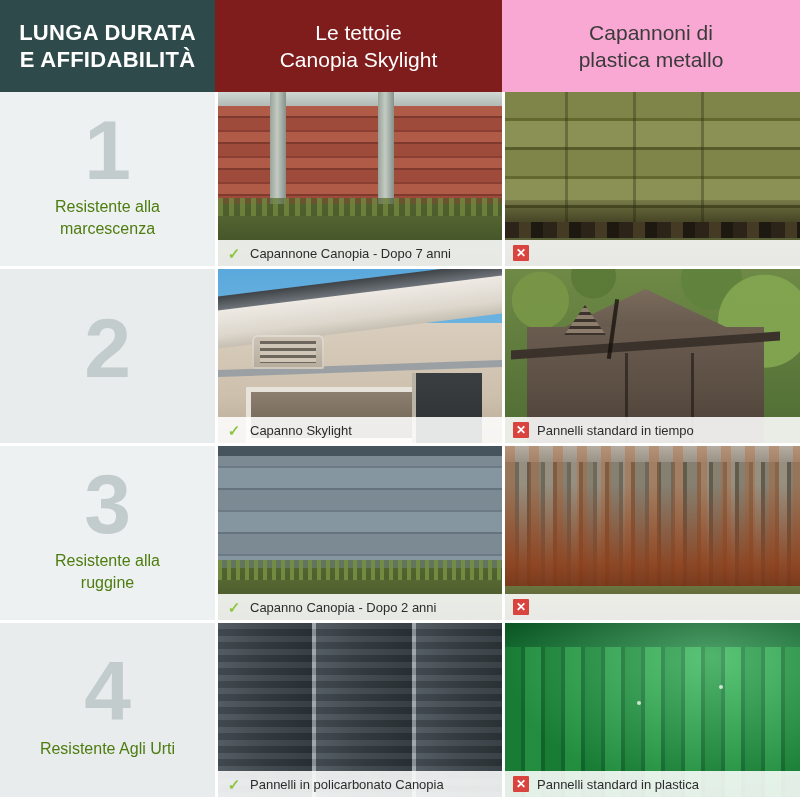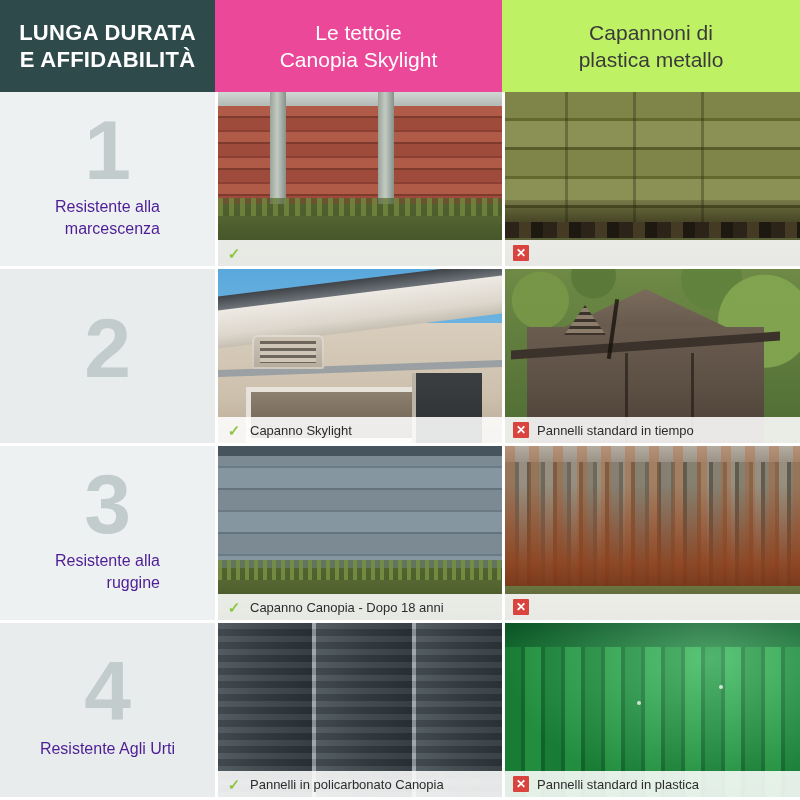--- a/index.html
+++ b/index.html
@@ -34,28 +34,28 @@
   }
   .hdr-left {
     background: #2f4a4a;
     font-weight: bold;
     font-size: 22px;
     line-height: 1.25;
     letter-spacing: 0.3px;
     padding: 16px 10px;
   }
   .hdr-mid {
-    background: #ec4899;
+    background: #7f1d1d;
     font-size: 21px;
     line-height: 1.3;
     font-weight: normal;
     padding: 0 10px;
   }
   .hdr-right {
-    background: #bef264;
+    background: #f9a8d4;
     color: #3a3a3a;
     font-size: 21px;
     line-height: 1.3;
     font-weight: normal;
     padding: 0 10px;
   }
 
   
   .leftcell {
     position: relative;
@@ -72,22 +72,22 @@
   .bignum {
     font-size: 84px;
     font-weight: bold;
     color: #c2cccc;
     line-height: 0.95;
     margin-bottom: 6px;
     user-select: none;
   }
   .leftlabel {
     font-size: 16px;
-    color: #4c1d95;
-    text-align: right;
+    color: #4d7c0f;
+    text-align: center;
     line-height: 1.35;
   }
 
   
   .photo {
     position: relative;
     overflow: hidden;
     border-bottom: 3px solid #ffffff;
     border-left: 3px solid #ffffff;
     box-sizing: border-box;
@@ -432,20 +432,21 @@
 
   <div class="photo">
     <div class="art art-r1l">
       <div class="sky"></div>
       <div class="post p1"></div>
       <div class="post p2"></div>
       <div class="grass"></div>
     </div>
     <div class="caption">
       <span class="mark ok">✓</span>
+      <span>Capannone Canopia - Dopo 7 anni</span>
     </div>
   </div>
 
   <div class="photo">
     <div class="art art-r1r">
       <div class="plank" style="left:60px"></div>
       <div class="plank" style="left:128px"></div>
       <div class="plank" style="left:196px"></div>
       <div class="dark"></div>
       <div class="rot"></div>
@@ -501,21 +502,21 @@
     </div>
   </div>
 
   <div class="photo">
     <div class="art art-r3l">
       <div class="top"></div>
       <div class="grass"></div>
     </div>
     <div class="caption">
       <span class="mark ok">✓</span>
-      <span>Capanno Canopia - Dopo 18 anni</span>
+      <span>Capanno Canopia - Dopo 2 anni</span>
     </div>
   </div>
 
   <div class="photo">
     <div class="art art-r3r">
       <div class="sky"></div>
       <div class="rust"></div>
       <div class="ground"></div>
     </div>
     <div class="caption">

